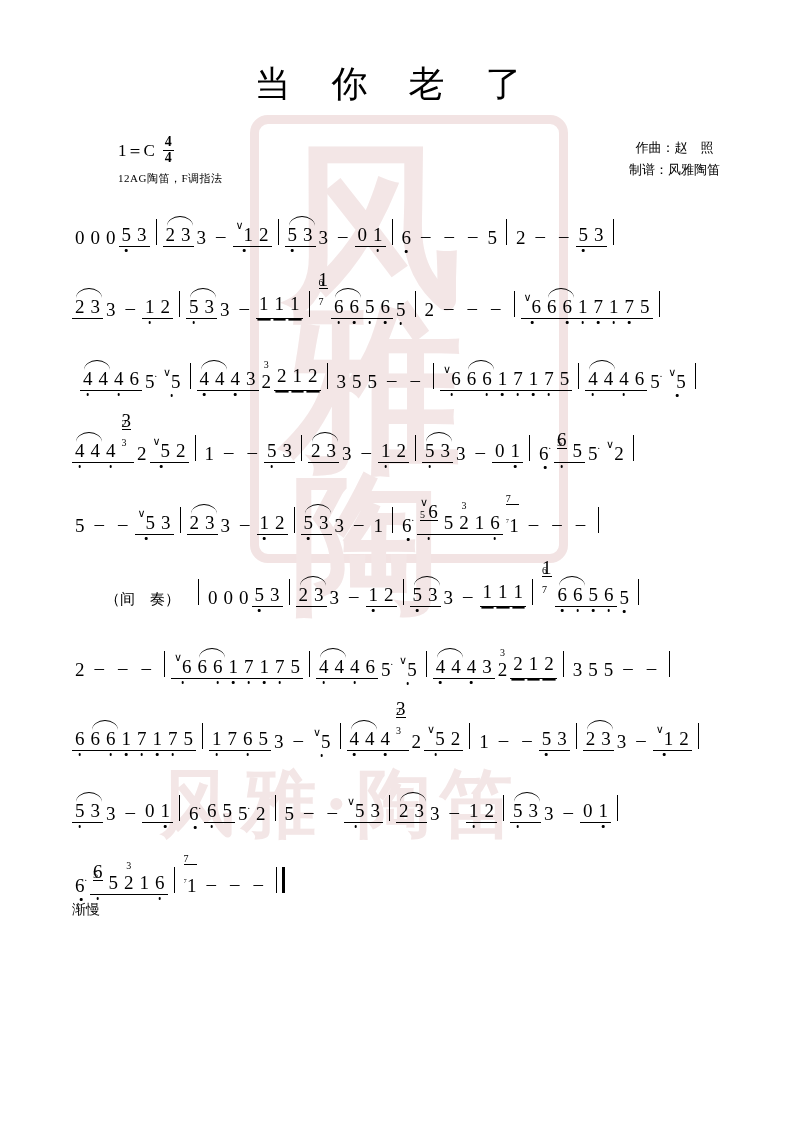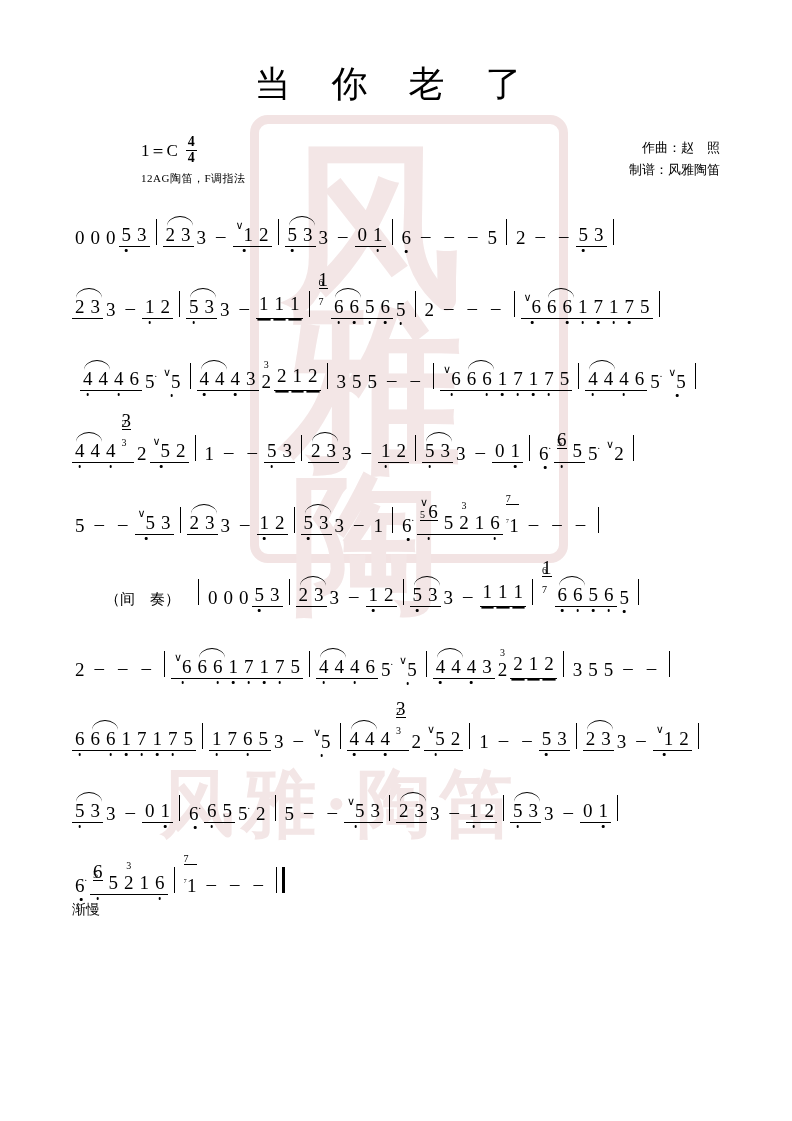--- a/index.html
+++ b/index.html
@@ -77,21 +77,20 @@
   .meta {
     position: relative;
     height: 58px;
     margin-top: 26px;
   }
   .key-block {
     position: absolute;
     left: 118px; top: 0;
     font-size: 17px;
     font-family: "Liberation Serif", serif;
-    margin-left: 23px;
   }
   .key-line { display: flex; align-items: center; }
   .frac {
     display: inline-block;
     margin-left: 8px;
     text-align: center;
     font-size: 14px;
     line-height: 1.05;
     font-weight: bold;
   }
@@ -100,21 +99,21 @@
   .instrument {
     margin-top: 6px;
     font-size: 11px;
     letter-spacing: 0.5px;
   }
   .credits {
     position: absolute;
     right: 72px; top: 2px;
     font-size: 13px;
     line-height: 1.7;
-    text-align: right;
+    text-align: center;
   }
 
   
   .staff {
     position: relative;
     margin: 0 72px;
     height: 72px;
     font-size: 19px;
     font-family: "Liberation Serif", serif;
   }

